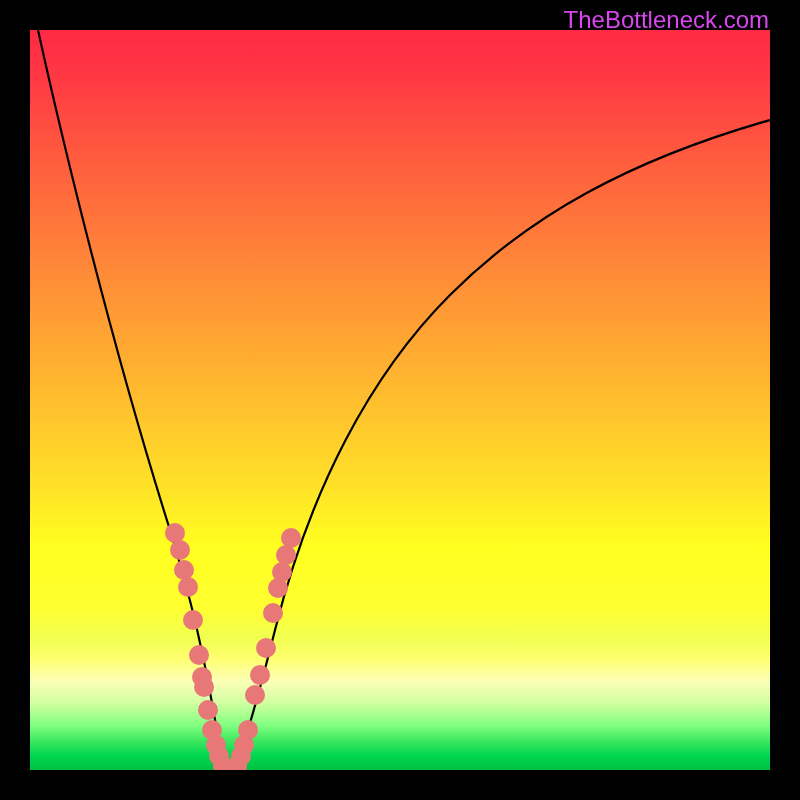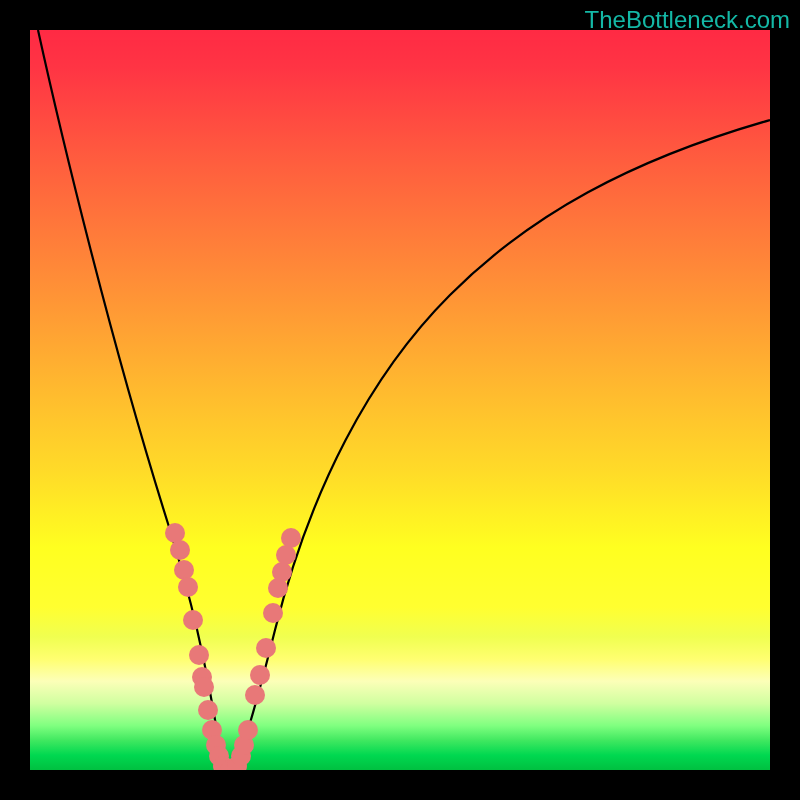--- a/index.html
+++ b/index.html
@@ -36,22 +36,22 @@
         #80ff80 94%,
         #40e860 96%,
         #00d850 98%,
         #00c040 100%
       );
       overflow: hidden;
     }
     .watermark {
       position: absolute;
       top: 6px;
-      right: 10px;
-      color: #14b8a6;
+      right: 31px;
+      color: #d946ef;
       font-size: 24px;
       font-weight: 500;
       z-index: 10;
     }
     .curve-svg {
       position: absolute;
       top: 0;
       left: 0;
       width: 100%;
       height: 100%;

